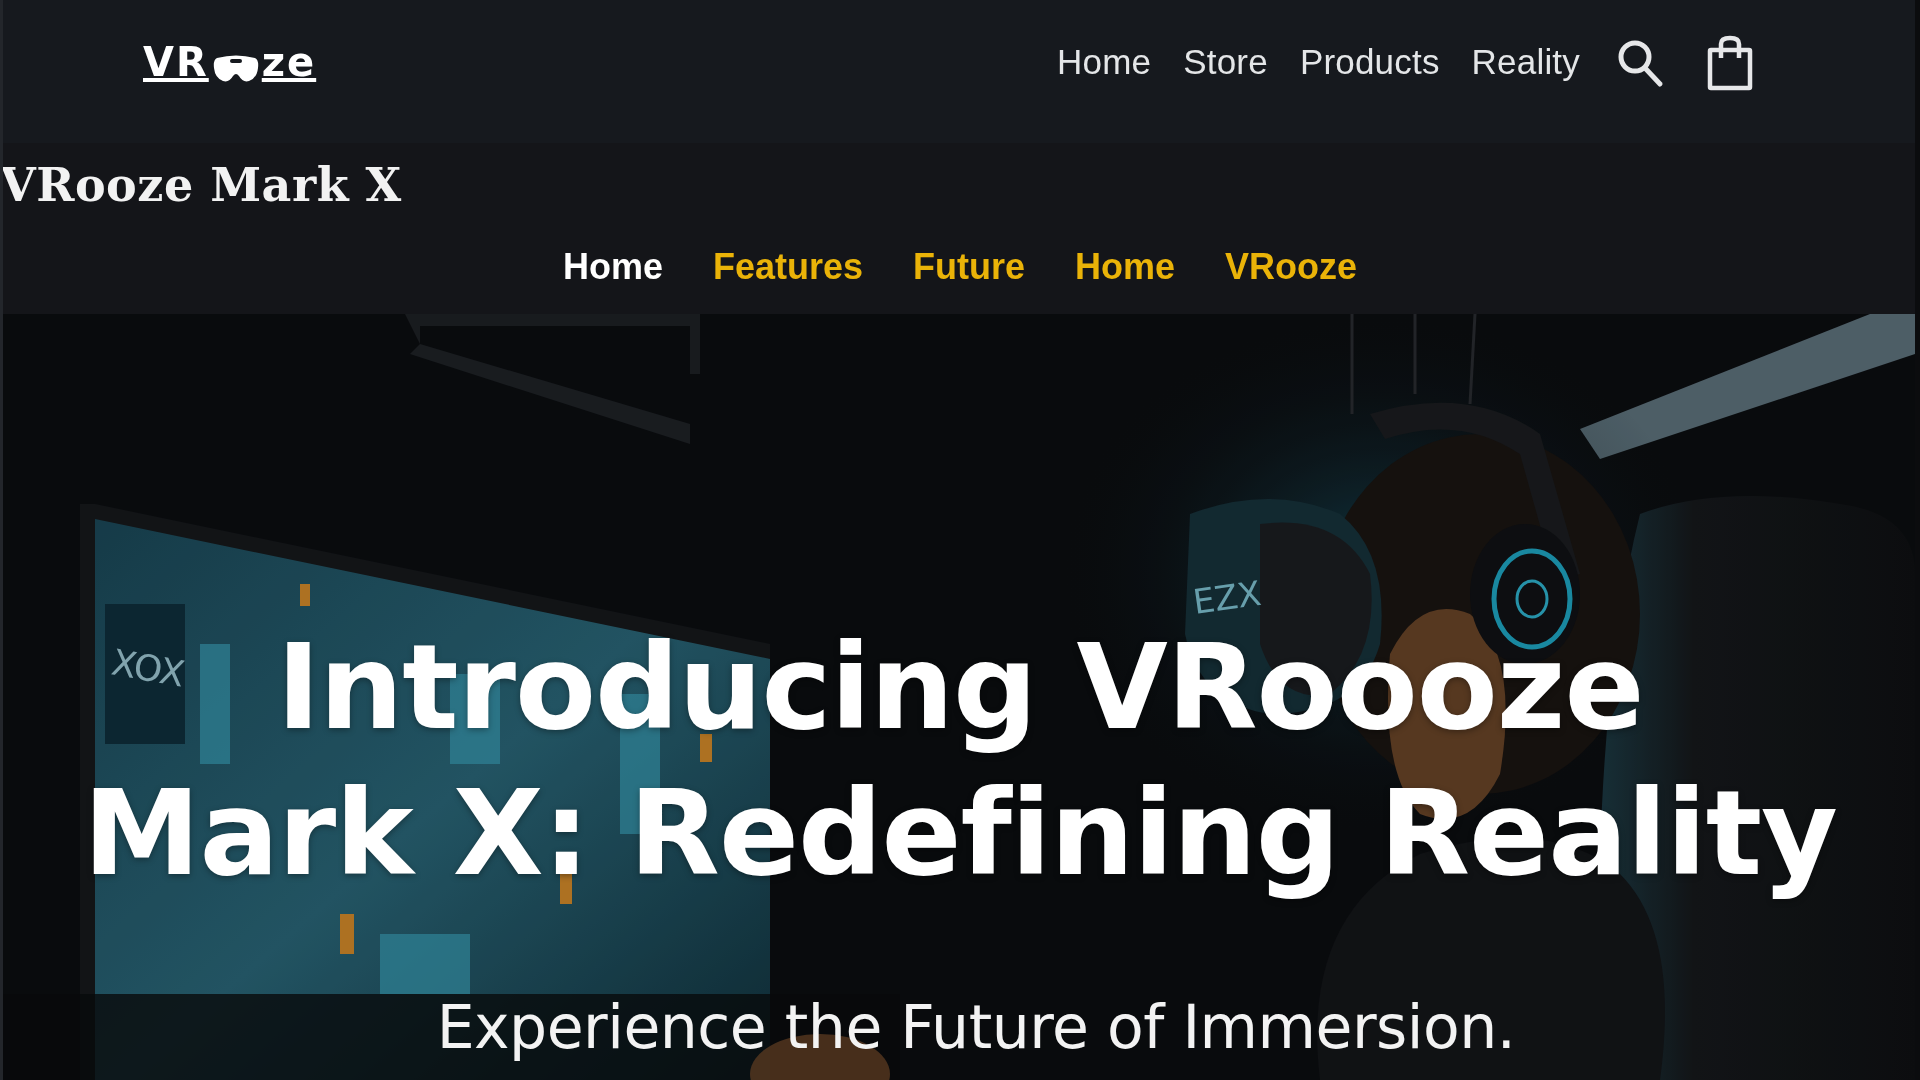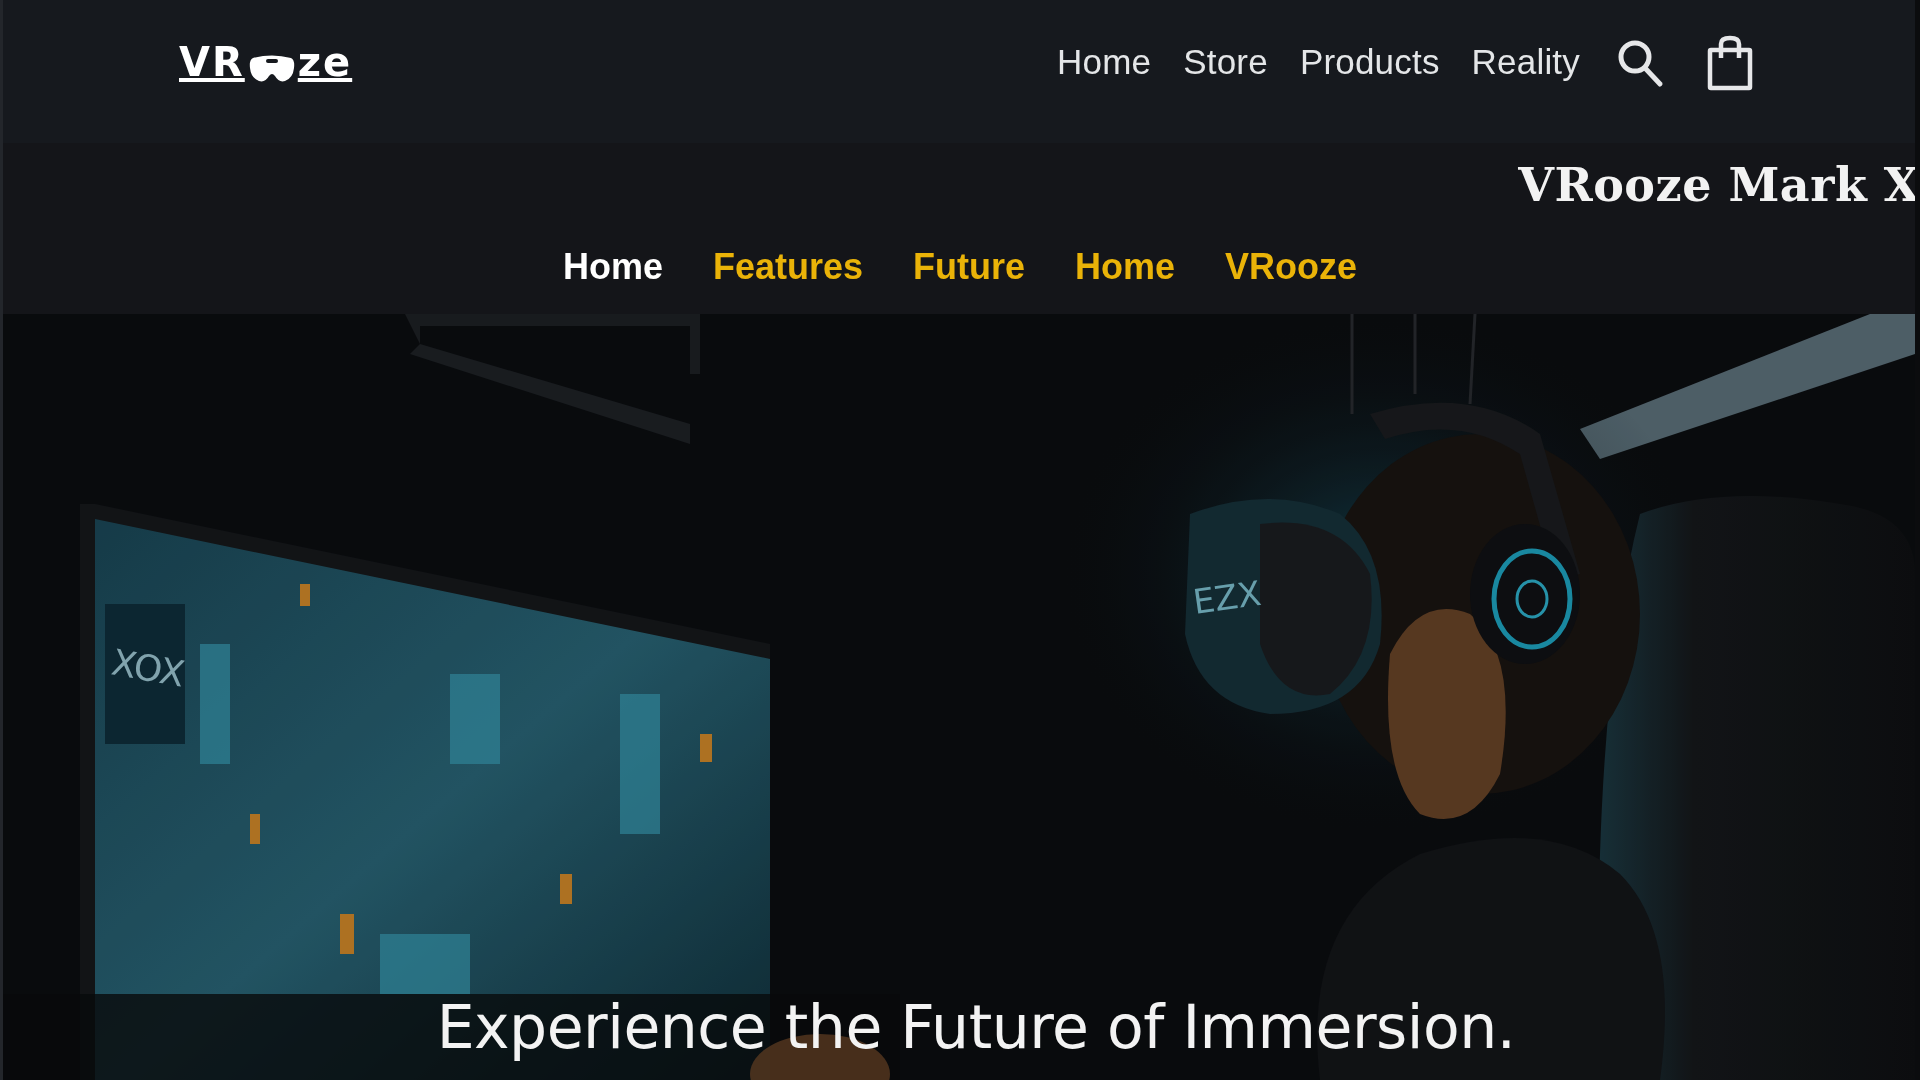--- a/index.html
+++ b/index.html
@@ -4,32 +4,32 @@
 <style>
   * { box-sizing: border-box; margin: 0; padding: 0; }
   html, body { width: 1920px; height: 1080px; overflow: hidden; background: #0d0f12; }
   body { position: relative; font-family: "Liberation Sans", sans-serif; color: #fff; }
 
   .frame-left { position: absolute; left: 0; top: 0; width: 3px; height: 1080px; background: #23262b; z-index: 20; }
   .frame-right { position: absolute; right: 0; top: 0; width: 5px; height: 1080px; background: #0b0c0e; z-index: 20; }
 
   
   .topbar { position: absolute; left: 0; top: 0; width: 1920px; height: 143px; background: #16191e; }
-  .logo { position: absolute; left: 143px; top: 40px; height: 44px; display: flex; align-items: center; font-family: "DejaVu Sans", sans-serif; font-weight: bold; font-size: 40px; letter-spacing: 2px; color: #fff; margin-left: 36px; }
+  .logo { position: absolute; left: 143px; top: 40px; height: 44px; display: flex; align-items: center; font-family: "DejaVu Sans", sans-serif; font-weight: bold; font-size: 40px; letter-spacing: 2px; color: #fff; }
   .logo .goggles { width: 46px; height: 30px; margin: 0 3px 0 4px; display: inline-block; }
   .mainnav { position: absolute; top: 36px; right: 340px; display: flex; gap: 0; }
   .mainnav a { display: block; font-family: "Liberation Sans", sans-serif; font-size: 35px; color: #e4e6e8; text-decoration: none; padding: 6px 0; margin-left: 32px; letter-spacing: 0.2px; }
   .mainnav a:first-child { margin-left: 0; }
   .icon-btn { position: absolute; top: 34px; width: 52px; height: 58px; display: flex; align-items: center; justify-content: center; }
   .search-btn { left: 1614px; }
   .bag-btn { left: 1704px; }
 
   
   .prodbar { position: absolute; left: 0; top: 143px; width: 1920px; height: 171px; background: #141519; }
-  .prod-title { position: absolute; left: 0; width: 1920px; top: 15px; text-align: right; font-family: "DejaVu Serif", serif; font-size: 46px; color: #f2f2f2; letter-spacing: 0.5px; }
+  .prod-title { position: absolute; left: 0; width: 1920px; top: 15px; text-align: left; font-family: "DejaVu Serif", serif; font-size: 46px; color: #f2f2f2; letter-spacing: 0.5px; }
   .subnav { position: absolute; left: 0; width: 1920px; top: 103px; display: flex; justify-content: center; gap: 50px; padding-right: 0; }
   .subnav a { font-size: 36px; color: #eab308; text-decoration: none; font-weight: bold; }
   .subnav a.active { color: #fff; font-weight: bold; }
 
   
   .hero { position: absolute; left: 0; top: 314px; width: 1920px; height: 766px; overflow: hidden; background: #0c0e11; }
   .hero svg.scene { position: absolute; left: 0; top: 0; width: 1920px; height: 766px; }
   .headline { position: absolute; left: 0; top: 300px; width: 1920px; text-align: center; font-family: "DejaVu Sans", sans-serif; font-weight: bold; font-size: 118px; line-height: 146px; color: #fff; letter-spacing: -1px; text-shadow: 0 2px 6px rgba(0,0,0,0.35); }
   .subhead { position: absolute; left: 0; top: 678px; width: 1920px; text-align: center; font-family: "DejaVu Sans", sans-serif; font-size: 60px; color: #f3f3f3; letter-spacing: -0.5px; padding-left: 32px; }
 </style>
@@ -147,14 +147,18 @@
 
     <path d="M1352 0 L1352 100" stroke="#2a2d31" stroke-width="3"></path>
     <path d="M1415 0 L1415 80" stroke="#2a2d31" stroke-width="3"></path>
     <path d="M1475 0 L1470 90" stroke="#2a2d31" stroke-width="3"></path>
 
     <ellipse cx="820" cy="760" rx="70" ry="40" fill="#6a4528" opacity="0.8"></ellipse>
 
     <rect x="0" y="0" width="1920" height="766" fill="#000" opacity="0.18"></rect>
   </svg>
 
+  <h2 class="headline">
+    <span>Introducing VRoooze</span><br>
+    <span>Mark X: Redefining Reality</span>
+  </h2>
   <p class="subhead">Experience the Future of Immersion.</p>
 </section>
 
 </body></html>

